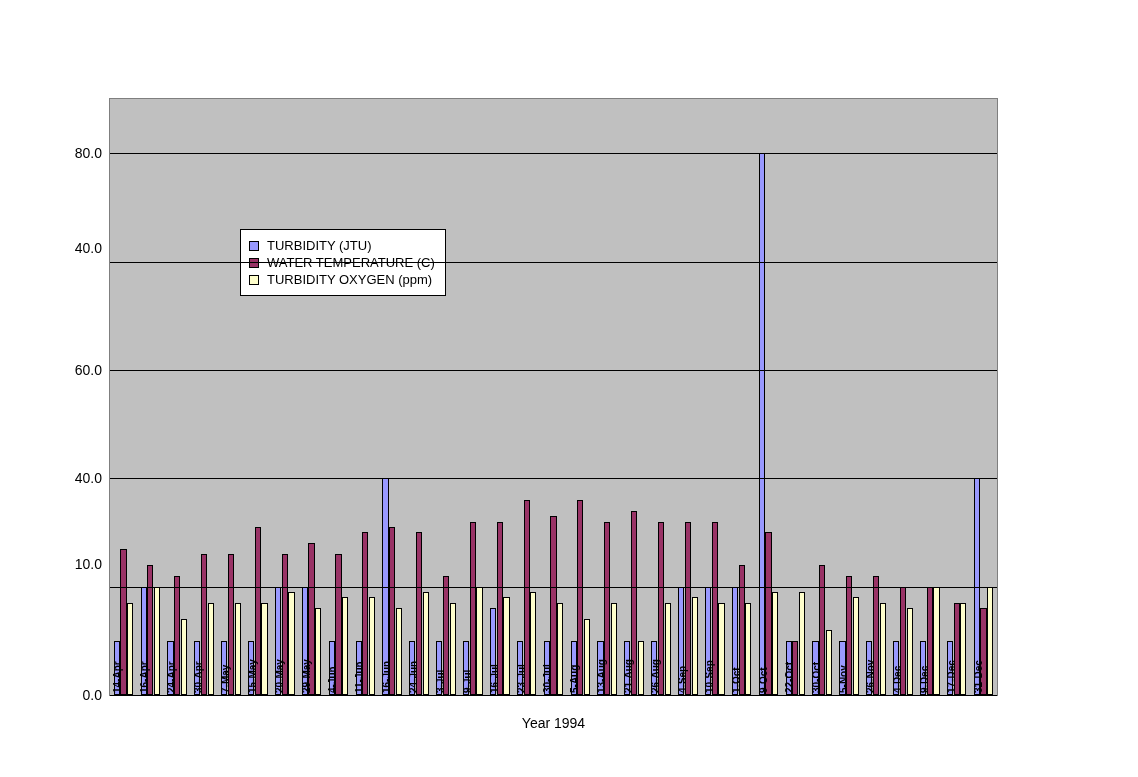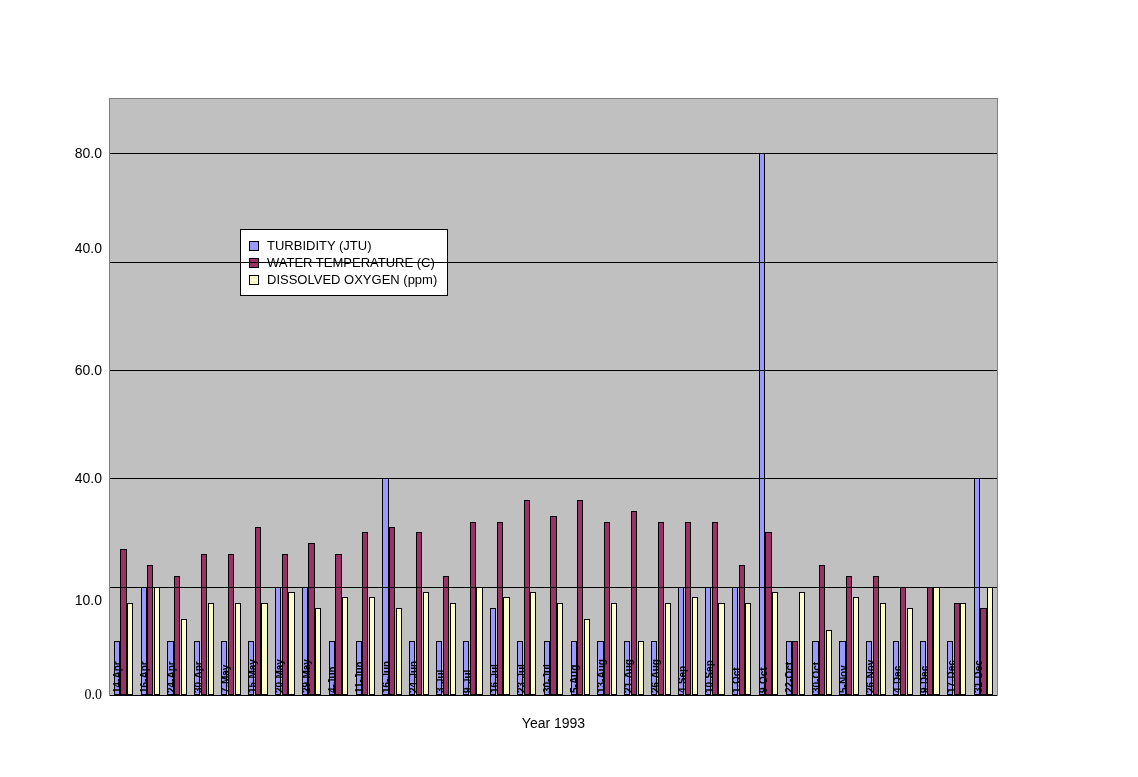--- a/index.html
+++ b/index.html
@@ -342,28 +342,28 @@
       <div class="legend-row">
         <span class="legend-swatch turbidity"></span>
         <span>TURBIDITY (JTU)</span>
       </div>
       <div class="legend-row">
         <span class="legend-swatch temp"></span>
         <span>WATER TEMPERATURE (C)</span>
       </div>
       <div class="legend-row">
         <span class="legend-swatch dox"></span>
-        <span>DISSOLVED OXYGEN (ppm)</span>
+        <span>TURBIDITY OXYGEN (ppm)</span>
       </div>
     </div>
-    <div class="x-axis-title">Year 1993</div>
+    <div class="x-axis-title">Year 1994</div>
   <div class="grid-line" style="top: 596px;"></div>
-      <div class="y-tick-label" style="top: 596px; font-family: Liberation Serif, serif;">0.0</div>
+      <div class="y-tick-label" style="top: 596px;">0.0</div>
       <div class="grid-line" style="top: 487.636px;"></div>
-      <div class="y-tick-label" style="top: 501px;">10.0</div>
+      <div class="y-tick-label" style="top: 465px;">10.0</div>
       <div class="grid-line" style="top: 379.273px;"></div>
       <div class="y-tick-label" style="top: 379.273px;">40.0</div>
       <div class="grid-line" style="top: 270.909px;"></div>
       <div class="y-tick-label" style="top: 270.909px;">60.0</div>
       <div class="grid-line" style="top: 162.545px;"></div>
       <div class="y-tick-label" style="top: 149px;">40.0</div>
       <div class="grid-line" style="top: 54.1818px;"></div>
       <div class="y-tick-label" style="top: 54.1818px;">80.0</div>
     </div>
 

